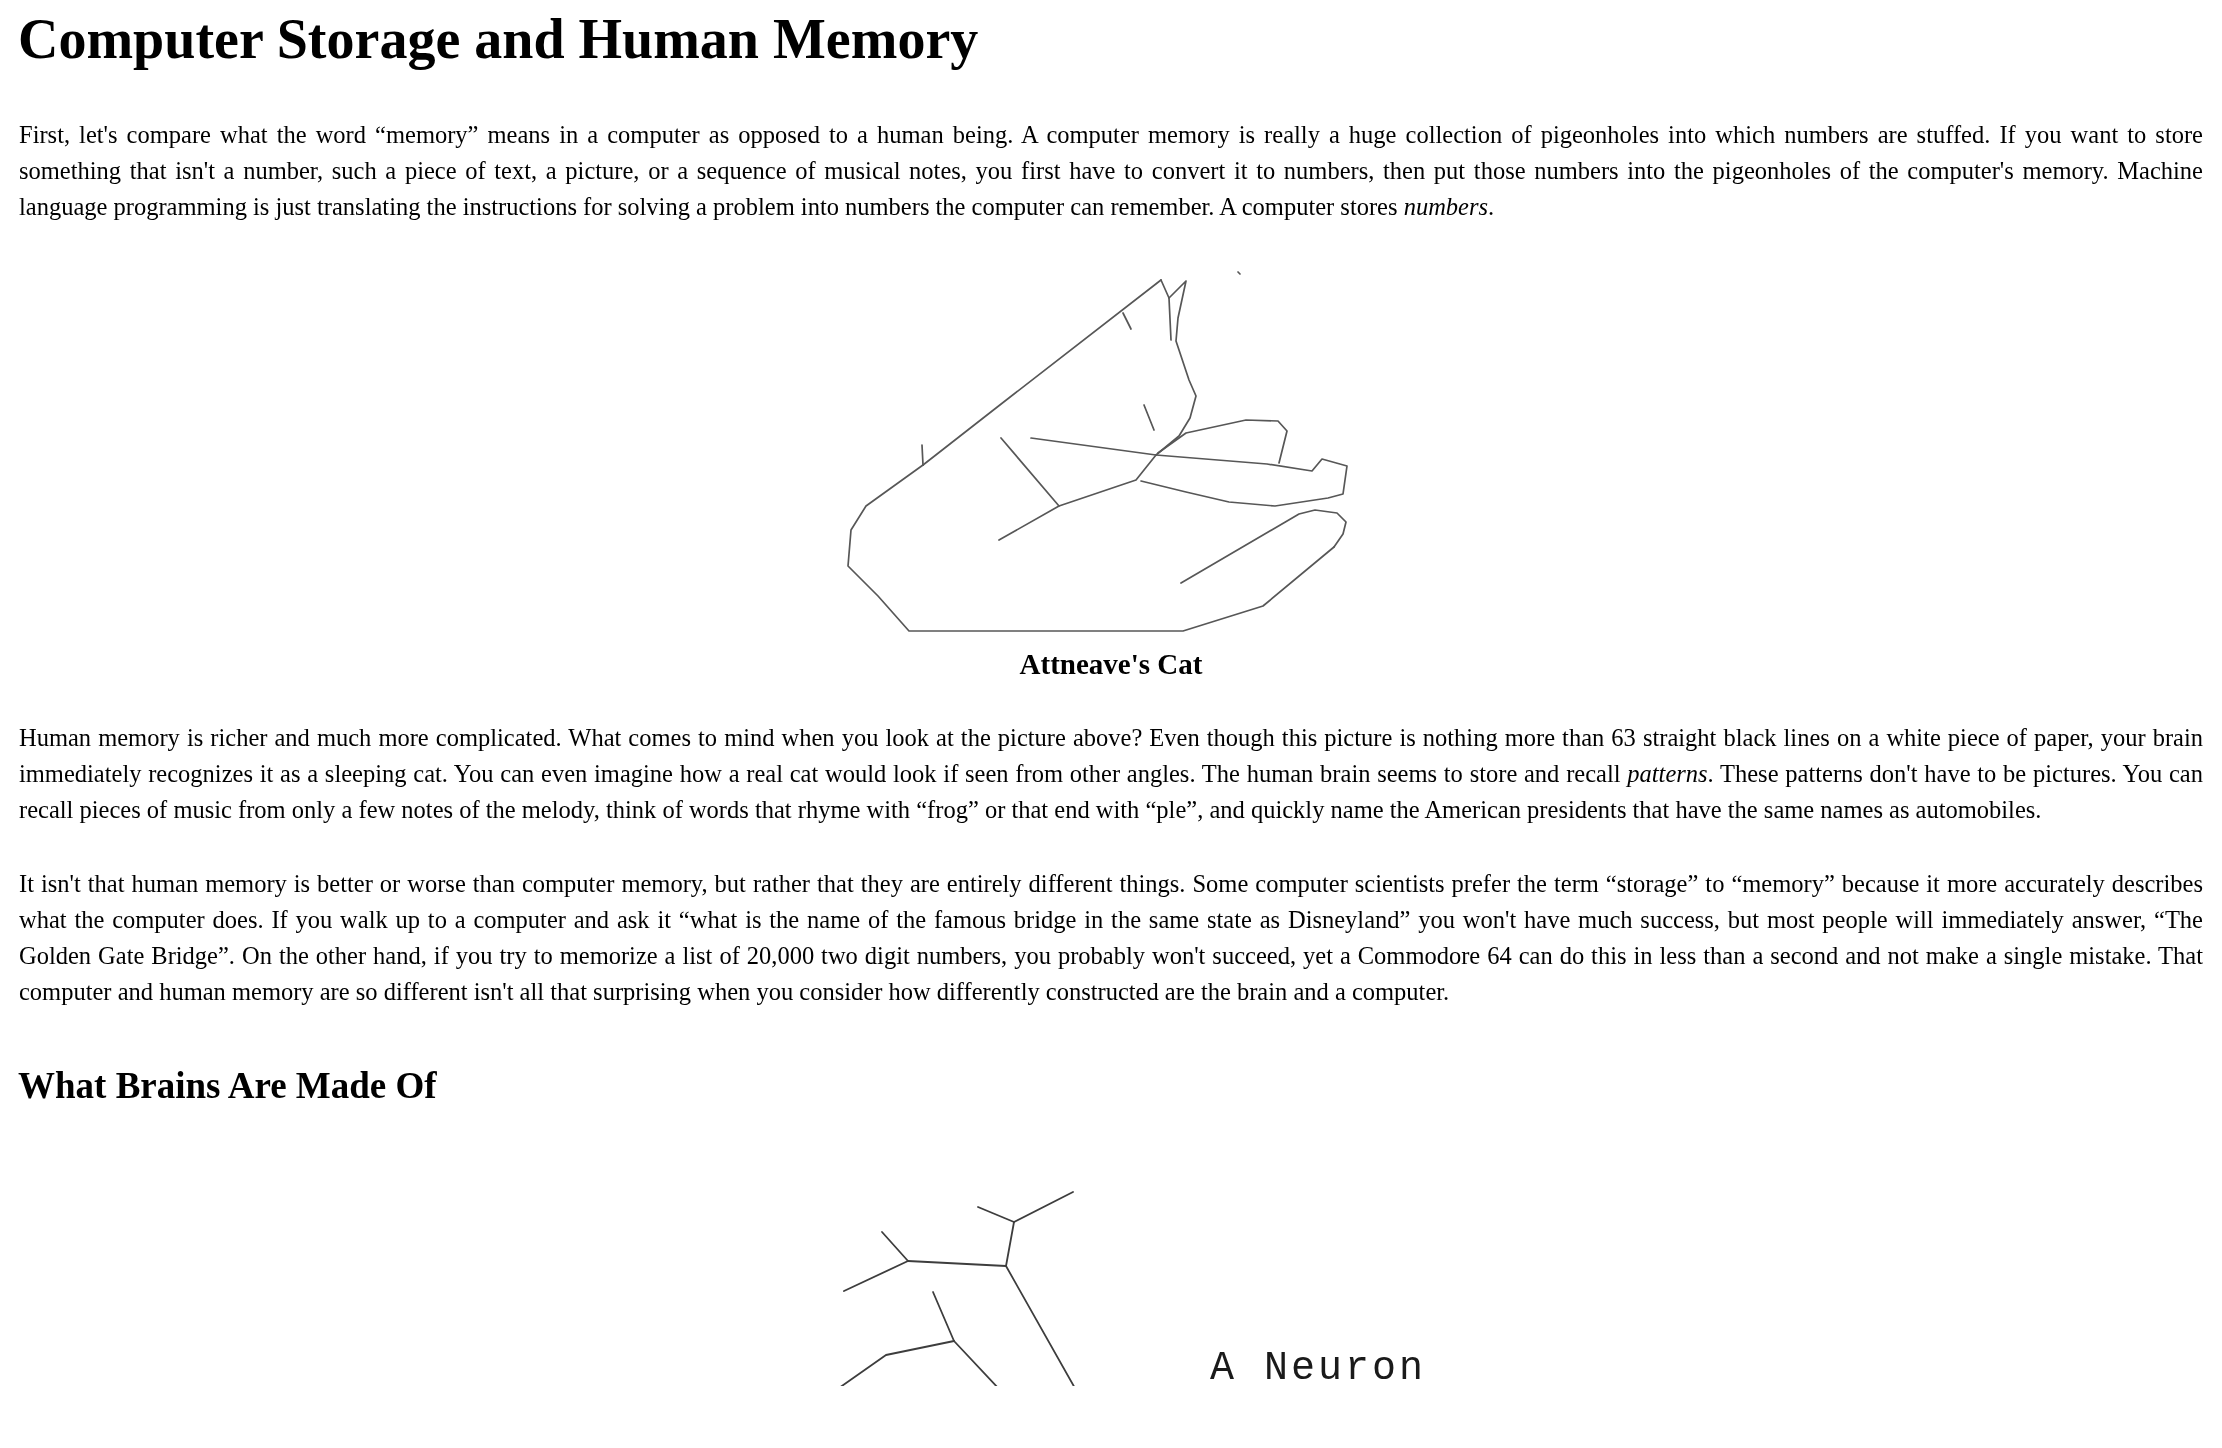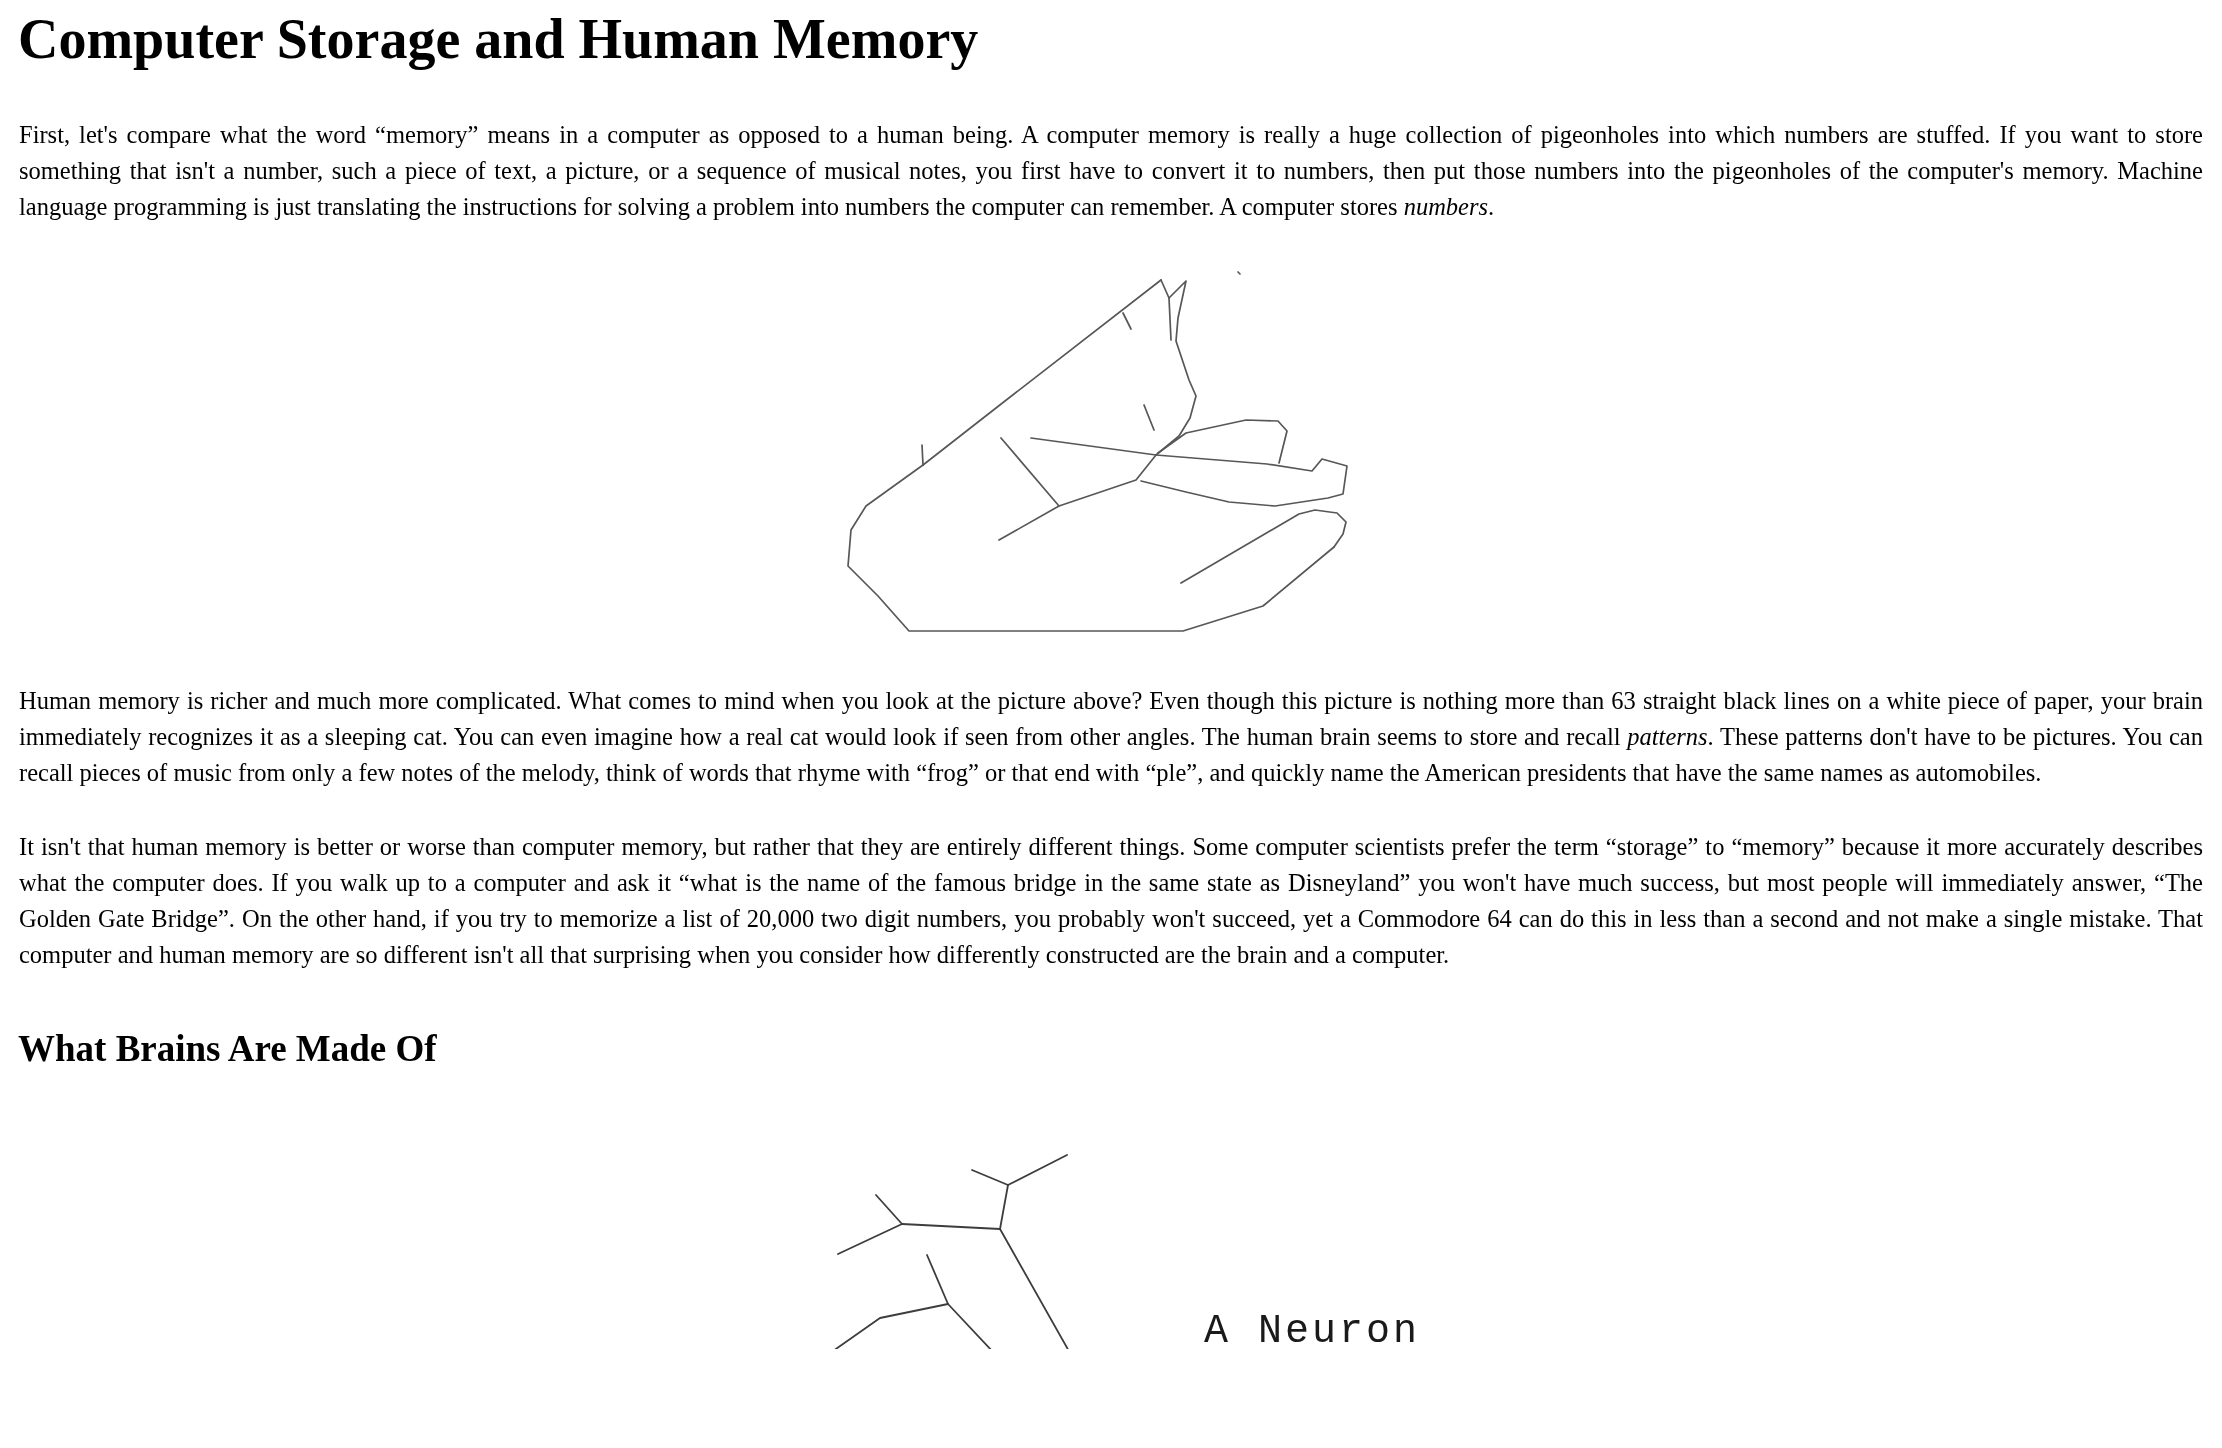--- a/index.html
+++ b/index.html
@@ -54,21 +54,21 @@
     font-weight: bold;
     font-size: 29px;
     line-height: 1.2;
     margin-top: 2px;
   }
   .neuron-wrap {
     position: relative;
     width: 650px;
     height: 258px;
     margin: 10px auto 0 auto;
-    left: 8px;
+    left: 14px;
   }
   .neuron-svg {
     display: block;
     width: 650px;
     height: 258px;
   }
   .neuron-label {
     position: absolute;
     left: 410px;
     top: 218px;
@@ -98,20 +98,21 @@
         <polyline points="298,142 308,167" fill="none" stroke="#575757" stroke-width="1.7" stroke-linecap="round" stroke-linejoin="round"></polyline>
         <polyline points="185,175 310,192" fill="none" stroke="#575757" stroke-width="1.7" stroke-linecap="round" stroke-linejoin="round"></polyline>
         <polyline points="310,192 421,201 466,208 476,196 501,203 497,231 482,235 429,243 383,239 340,229 295,218" fill="none" stroke="#575757" stroke-width="1.7" stroke-linecap="round" stroke-linejoin="round"></polyline>
         <polyline points="312,190 340,170 400,157 432,158 441,168 433,200" fill="none" stroke="#575757" stroke-width="1.7" stroke-linecap="round" stroke-linejoin="round"></polyline>
         <polyline points="310,192 290,217 213,243" fill="none" stroke="#575757" stroke-width="1.7" stroke-linecap="round" stroke-linejoin="round"></polyline>
         <polyline points="155,175 213,243 153,277" fill="none" stroke="#575757" stroke-width="1.7" stroke-linecap="round" stroke-linejoin="round"></polyline>
         <polyline points="77,202 20,243 5,267 2,303 32,333 63,368 337,368 417,343 488,284" fill="none" stroke="#575757" stroke-width="1.7" stroke-linecap="round" stroke-linejoin="round"></polyline>
         <polyline points="488,284 497,271 500,259 491,250 469,247 453,251 335,320" fill="none" stroke="#575757" stroke-width="1.7" stroke-linecap="round" stroke-linejoin="round"></polyline>
       </svg>
   </div>
+  <div class="figure-caption">Attneave's Cat</div>
 </div>
 
 <p><span>Human memory is richer and much more complicated. What comes to mind when you look at the picture above? Even though this picture is nothing more than 63 straight black lines on a white piece of paper, your brain immediately recognizes it as a sleeping cat. You can even imagine how a real cat would look if seen from other angles. The human brain seems to store and recall </span><i>patterns</i><span>. These patterns don't have to be pictures. You can recall pieces of music from only a few notes of the melody, think of words that rhyme with “frog” or that end with “ple”, and quickly name the American presidents that have the same names as automobiles.</span></p>
 
 <p>It isn't that human memory is better or worse than computer memory, but rather that they are entirely different things. Some computer scientists prefer the term “storage” to “memory” because it more accurately describes what the computer does. If you walk up to a computer and ask it “what is the name of the famous bridge in the same state as Disneyland” you won't have much success, but most people will immediately answer, “The Golden Gate Bridge”. On the other hand, if you try to memorize a list of 20,000 two digit numbers, you probably won't succeed, yet a Commodore 64 can do this in less than a second and not make a single mistake. That computer and human memory are so different isn't all that surprising when you consider how differently constructed are the brain and a computer.</p>
 
 <h2>What Brains Are Made Of</h2>
 
 <div class="figure-block">
   <div class="neuron-wrap">

